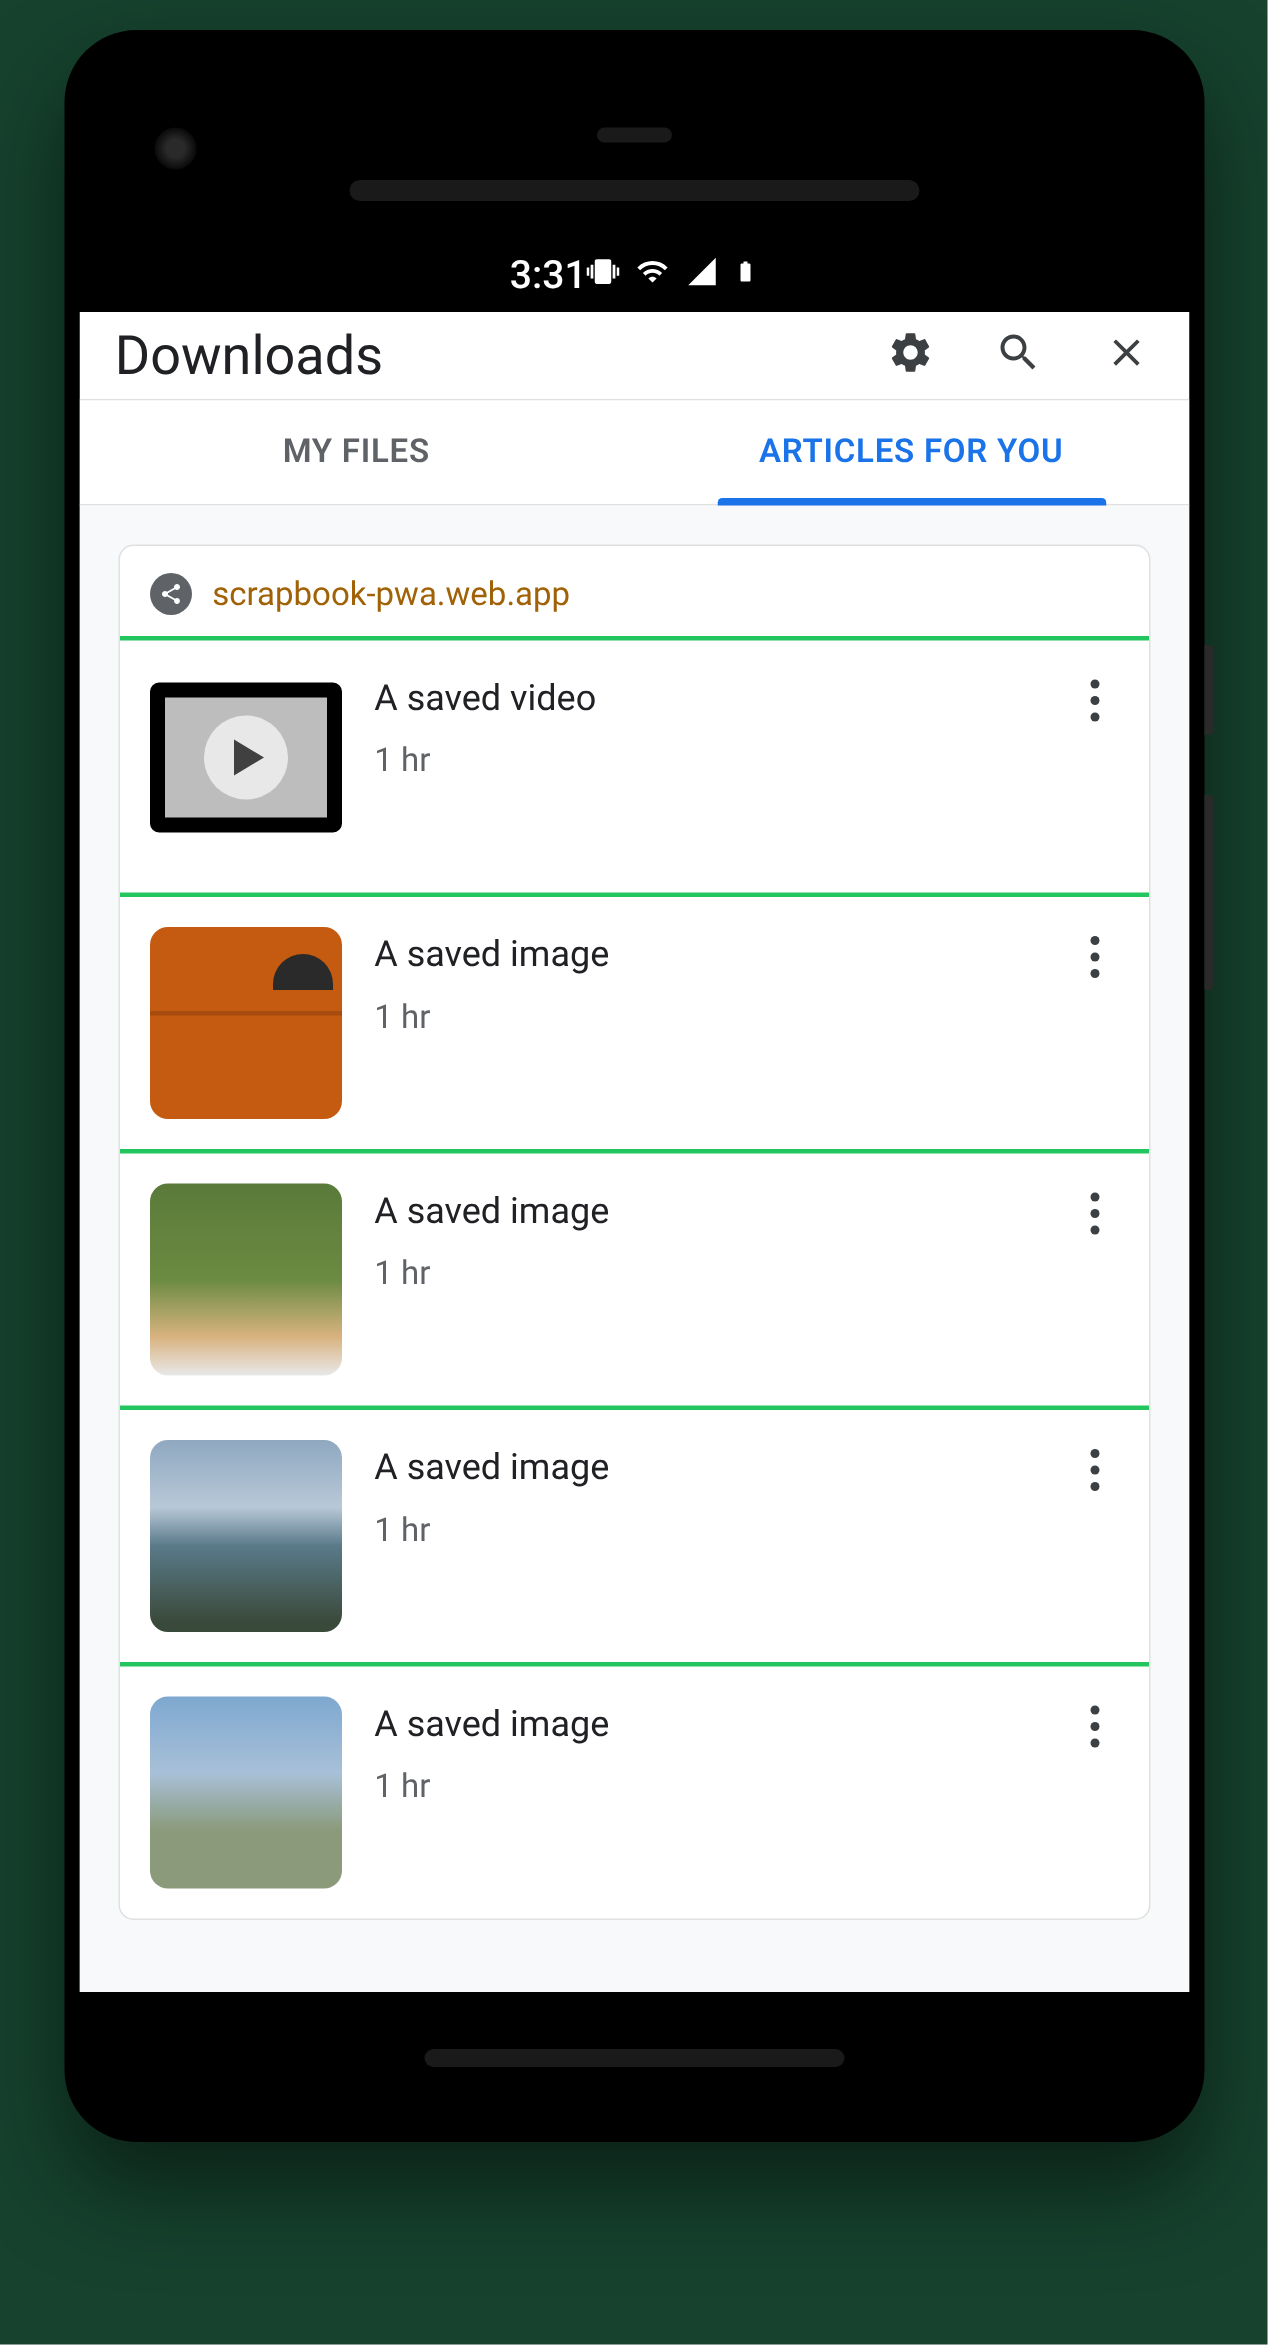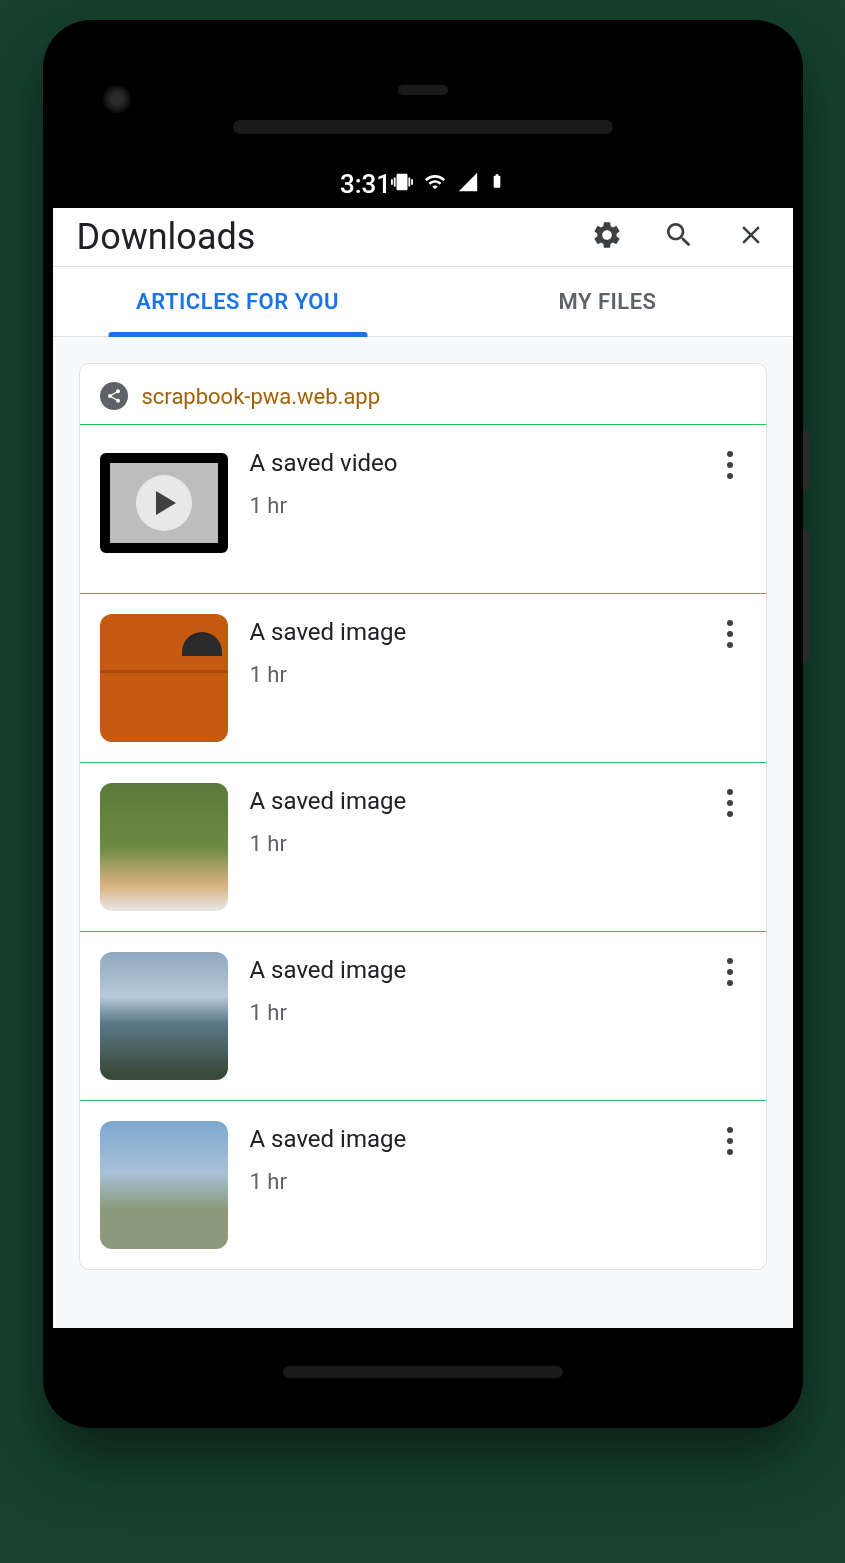--- a/index.html
+++ b/index.html
@@ -176,21 +176,21 @@
       fill: #fff;
     }
     .source-text {
       color: #a16207;
       font-size: 22px;
     }
     .list-item {
       display: flex;
       align-items: flex-start;
       padding: 20px;
-      border-top: 1px solid #22c55e;
+      border-top: 3px solid #22c55e;
       gap: 22px;
     }
     .list-item:first-of-type {
       border-top: none;
       padding-top: 10px;
     }
     .thumbnail {
       width: 128px;
       height: 128px;
       border-radius: 12px;
@@ -388,25 +388,25 @@
             <span>
               <svg width="30" height="30" viewBox="0 0 24 24" fill="currentColor">
                   <path d="M19 6.41L17.59 5 12 10.59 6.41 5 5 6.41 10.59 12 5 17.59 6.41 19 12 13.41 17.59 19 19 17.59 13.41 12z"></path>
                 </svg>
             </span>
           </div>
         </div>
       </div>
 
       <div class="tabs">
+        <div class="tab">
+          <span>MY FILES</span>
+        </div>
         <div class="tab active">
           <span>ARTICLES FOR YOU</span>
-        </div>
-        <div class="tab">
-          <span>MY FILES</span>
         </div>
       </div>
 
       <div class="content">
         <div class="card">
           <div class="card-header">
             <div class="share-badge">
               <svg width="16" height="16" viewBox="0 0 24 24">
                   <path d="M18 16.08c-.76 0-1.44.3-1.96.77L8.91 12.7c.05-.23.09-.46.09-.7s-.04-.47-.09-.7l7.05-4.11c.54.5 1.25.81 2.04.81 1.66 0 3-1.34 3-3s-1.34-3-3-3-3 1.34-3 3c0 .24.04.47.09.7L8.04 9.81C7.5 9.31 6.79 9 6 9c-1.66 0-3 1.34-3 3s1.34 3 3 3c.79 0 1.5-.31 2.04-.81l7.12 4.16c-.05.21-.08.43-.08.65 0 1.61 1.31 2.92 2.92 2.92 1.61 0 2.92-1.31 2.92-2.92s-1.31-2.92-2.92-2.92z"></path>
                 </svg>

